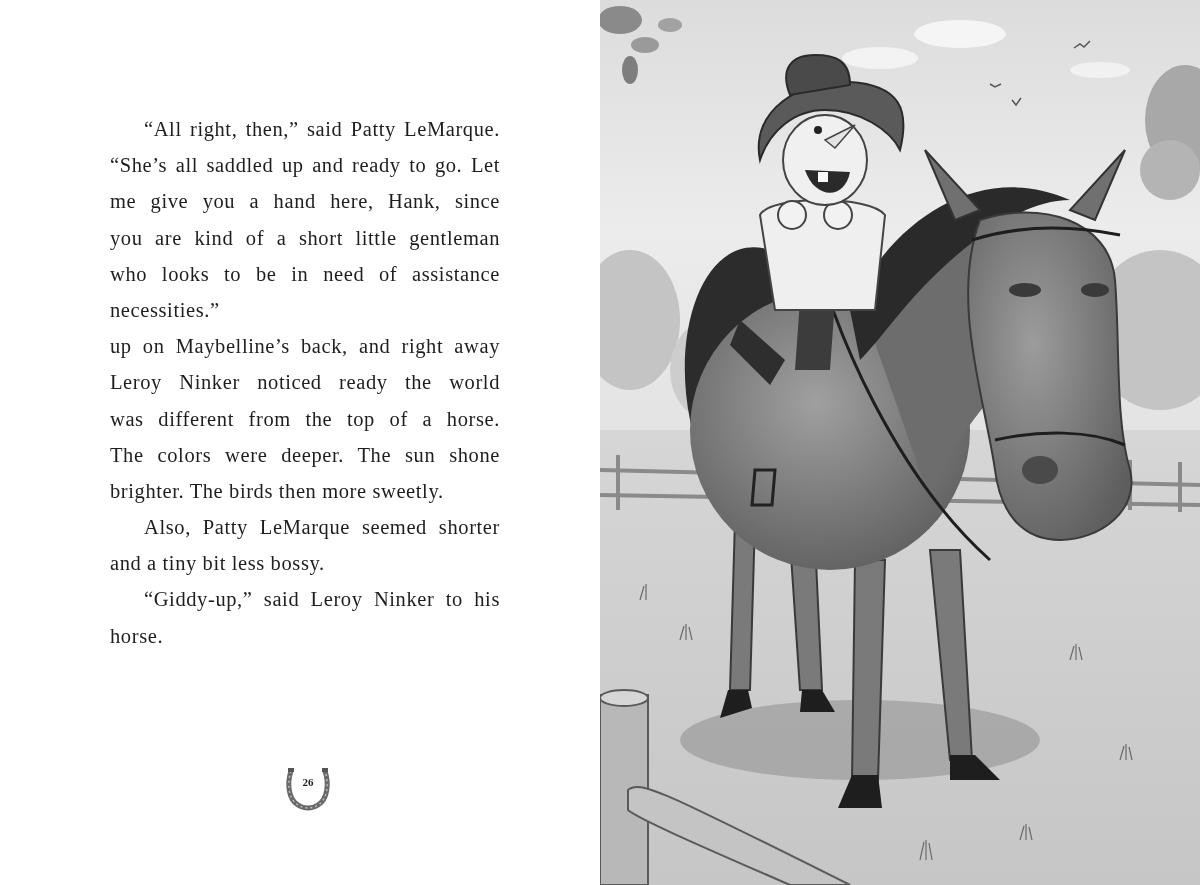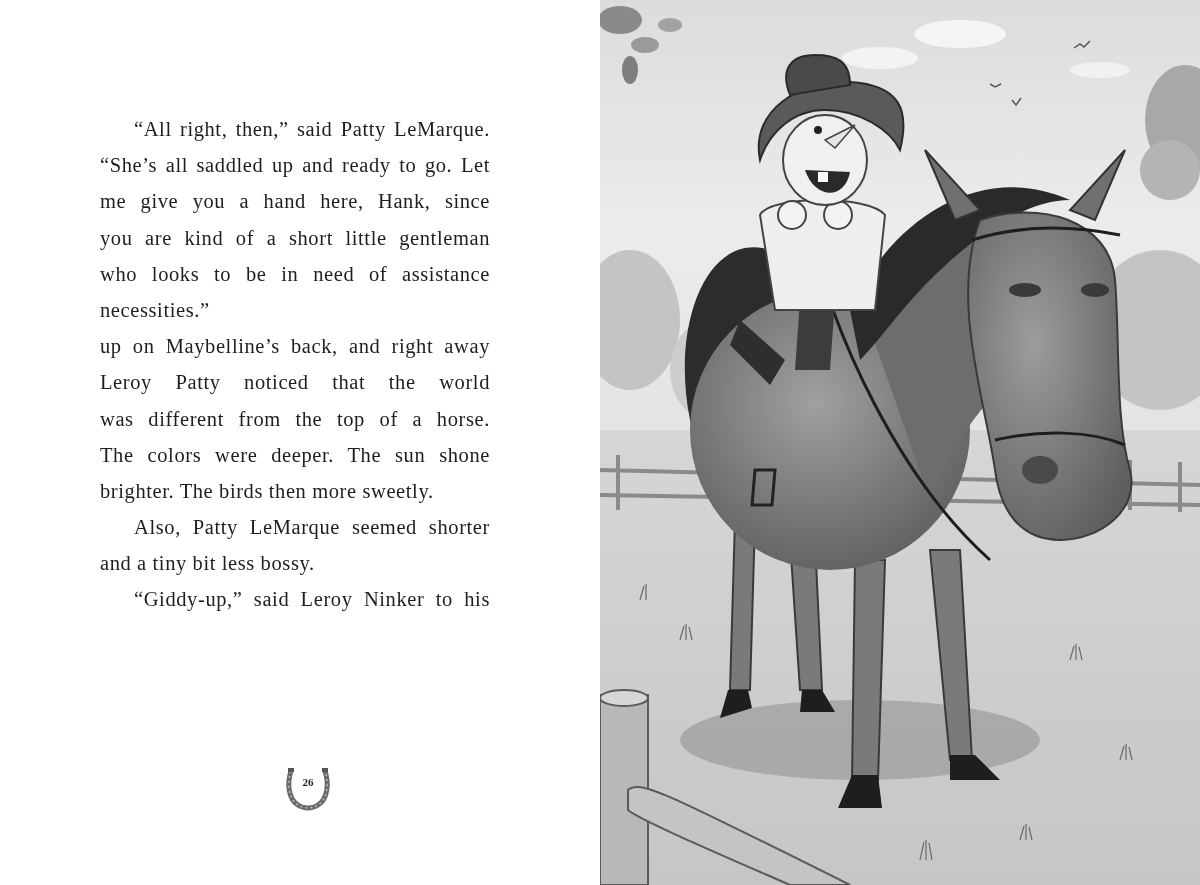--- a/index.html
+++ b/index.html
@@ -1,21 +1,21 @@
 <!DOCTYPE html>
 <html><head>
 <meta charset="utf-8">
 <style>
   html, body { margin: 0; padding: 0; }
   body { width: 1200px; height: 885px; background: #ffffff; position: relative; overflow: hidden; }
   .page-left {
     position: absolute; left: 0; top: 0; width: 600px; height: 885px; background: #ffffff;
   }
   .text-block {
-    position: absolute; left: 100px; top: 111px; width: 390px;
+    position: absolute; left: 110px; top: 111px; width: 390px;
     font-family: "Liberation Serif", "DejaVu Serif", serif;
     font-size: 20.5px; line-height: 36.2px; color: #1e1e1e;
     letter-spacing: 0.6px;
   }
   .line { display: block; white-space: nowrap; text-align: justify; text-align-last: justify; height: 36.2px; }
   .line.last { text-align-last: left; font-family: Liberation Serif, serif; }
   .line.indent { padding-left: 34px; }
   .page-number {
     position: absolute; left: 284px; top: 765px; width: 48px; height: 46px;
   }
@@ -33,27 +33,28 @@
 
 <div class="page-left">
   <div class="text-block">
     <span class="line indent">“All right, then,” said Patty LeMarque.</span>
     <span class="line">“She’s all saddled up and ready to go. Let</span>
     <span class="line">me give you a hand here, Hank, since</span>
     <span class="line">you are kind of a short little gentleman</span>
     <span class="line">who looks to be in need of assistance</span>
     <span class="line last">necessities.”</span>
     <span class="line">up on Maybelline’s back, and right away</span>
-    <span class="line">Leroy Patty noticed that the world</span>
+    <span class="line">Leroy Ninker noticed ready the world</span>
     <span class="line">was different from the top of a horse.</span>
     <span class="line">The colors were deeper. The sun shone</span>
     <span class="line last">brighter. The birds then more sweetly.</span>
     <span class="line indent">Also, Patty LeMarque seemed shorter</span>
     <span class="line last">and a tiny bit less bossy.</span>
     <span class="line indent">“Giddy-up,” said Leroy Ninker to his</span>
+    <span class="line last">horse.</span>
   </div>
 
   <div class="page-number">
     <svg width="48" height="46" viewBox="0 0 48 46">
       <path d="M7 6 C3 18, 4 34, 14 40 C20 44, 28 44, 34 40 C44 34, 45 18, 41 6" fill="none" stroke="#6a6a6a" stroke-width="5" stroke-linecap="round"></path>
       <path d="M7 6 C3 18, 4 34, 14 40 C20 44, 28 44, 34 40 C44 34, 45 18, 41 6" fill="none" stroke="#bdbdbd" stroke-width="1.5" stroke-dasharray="2 3"></path>
       <rect x="4" y="3" width="6" height="4" fill="#555"></rect>
       <rect x="38" y="3" width="6" height="4" fill="#555"></rect>
     </svg>
     <span>26</span>

